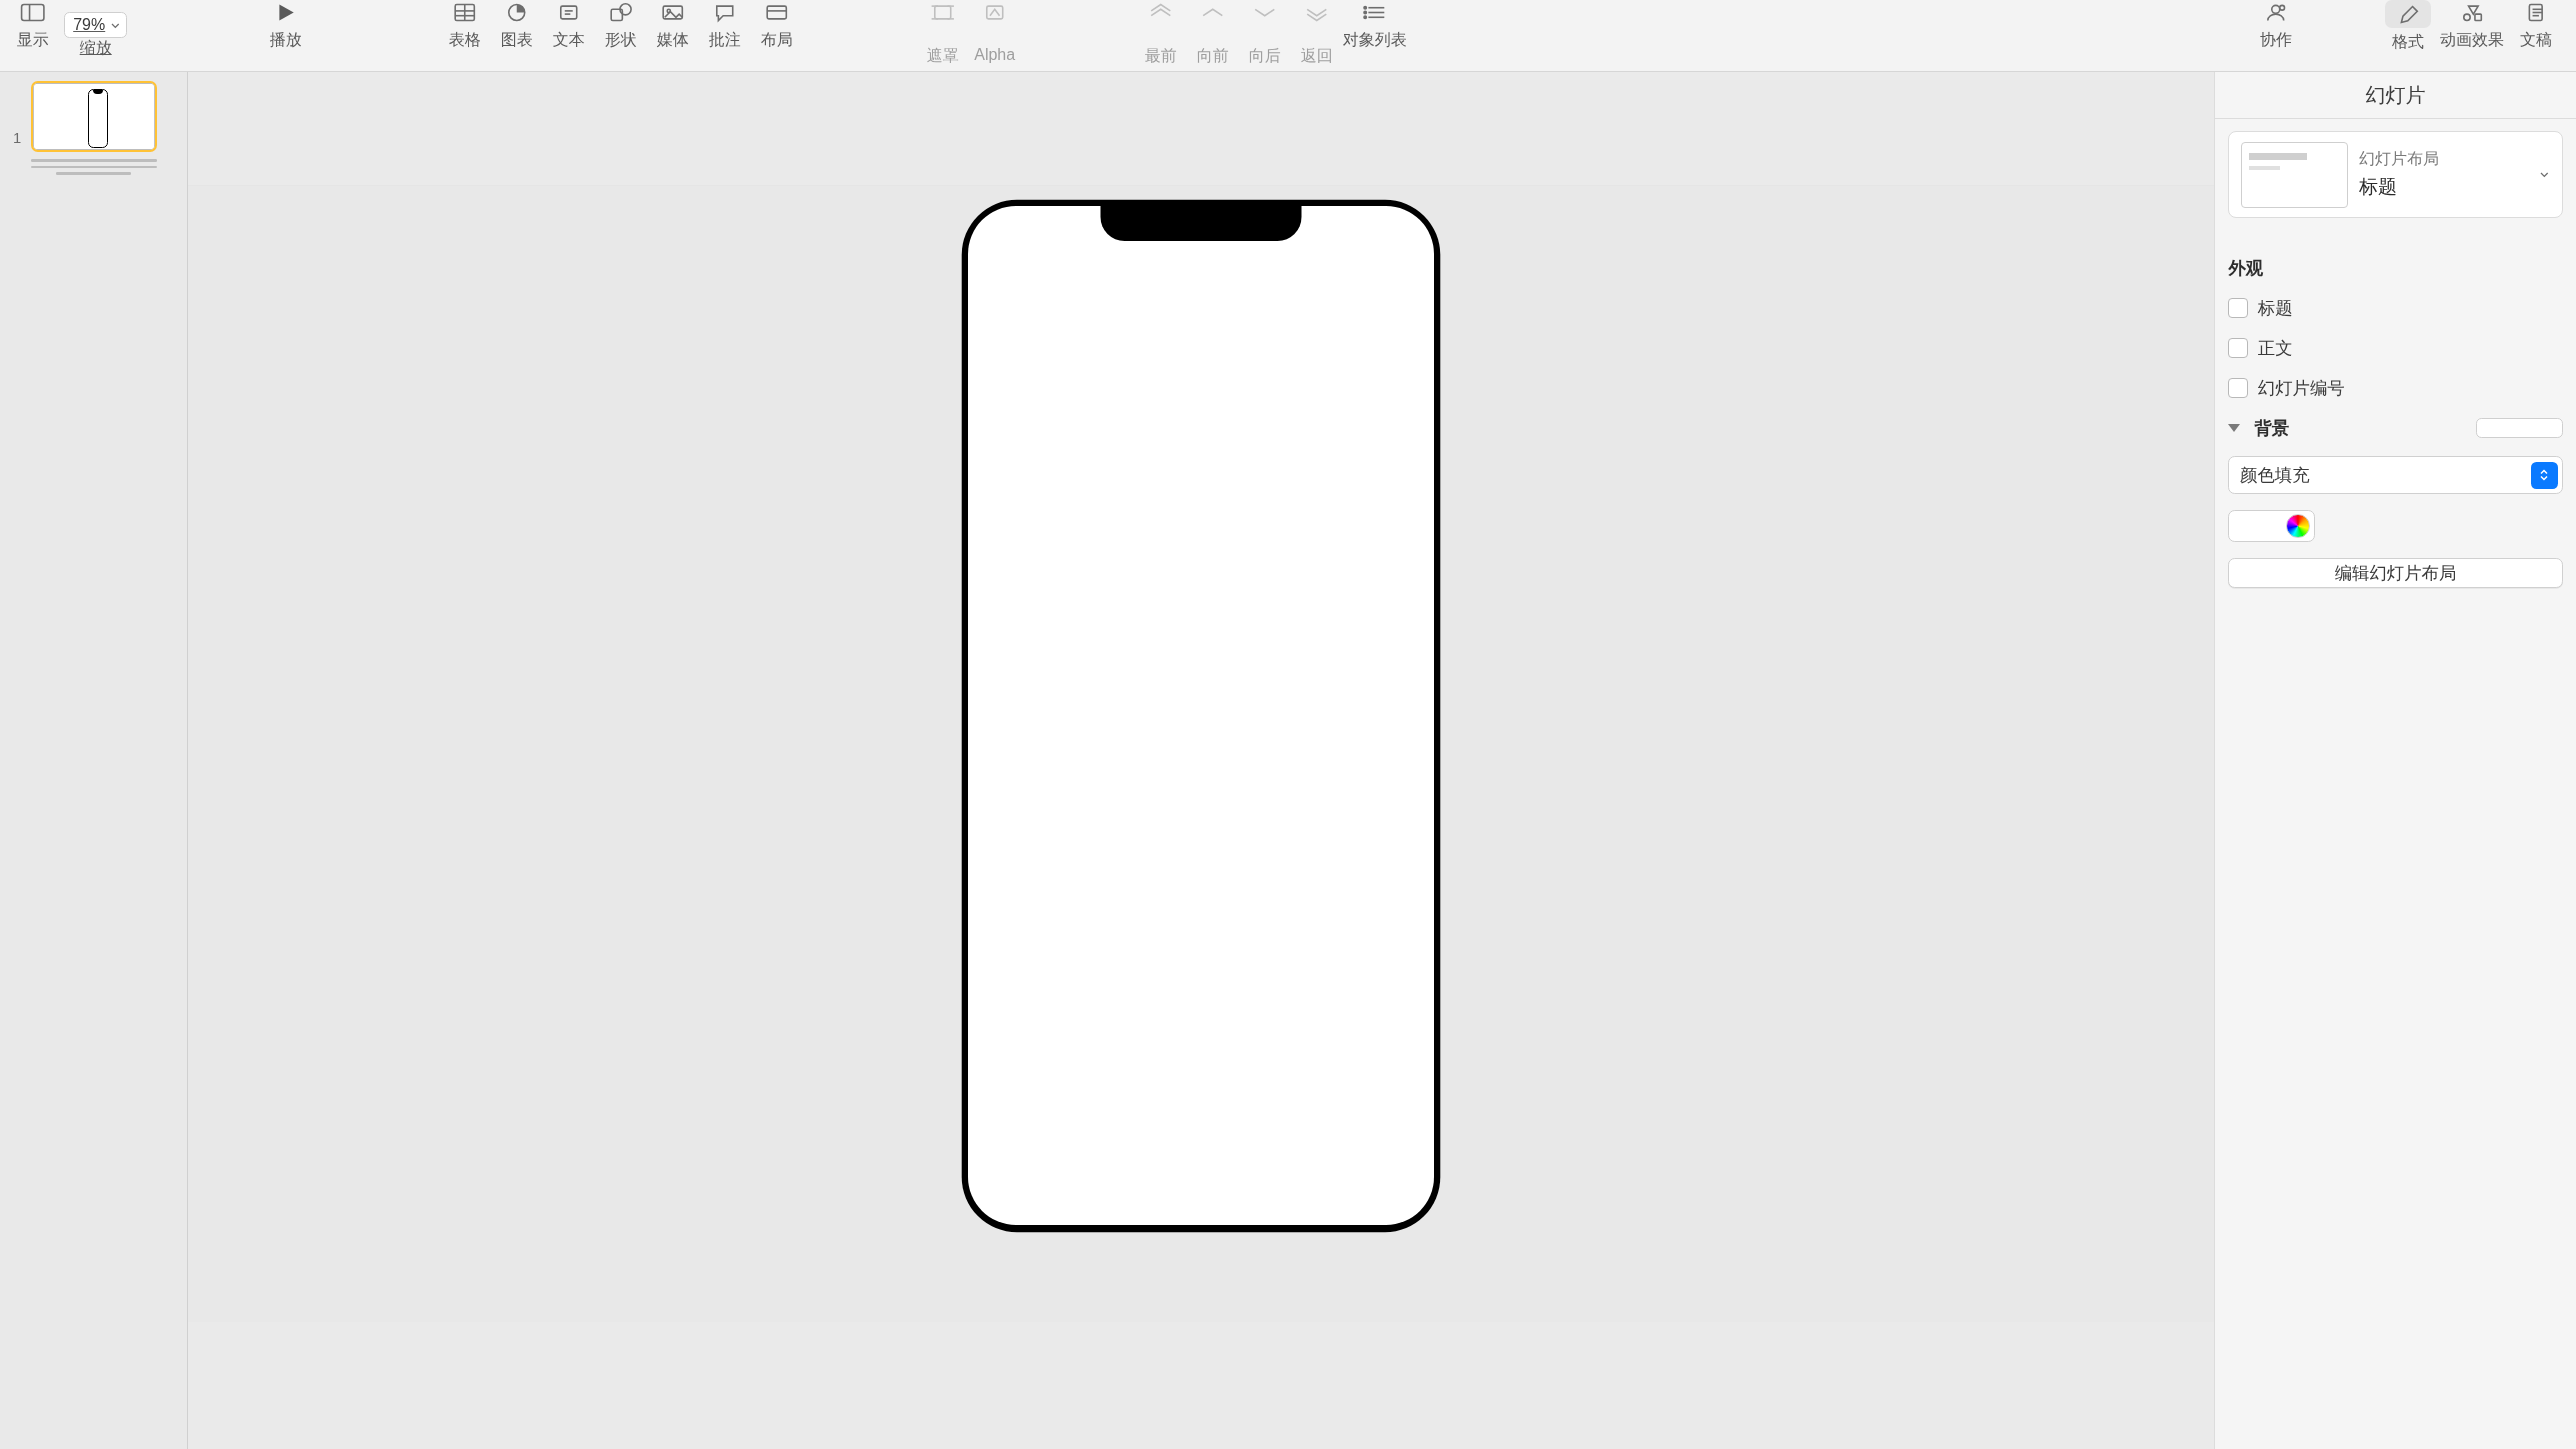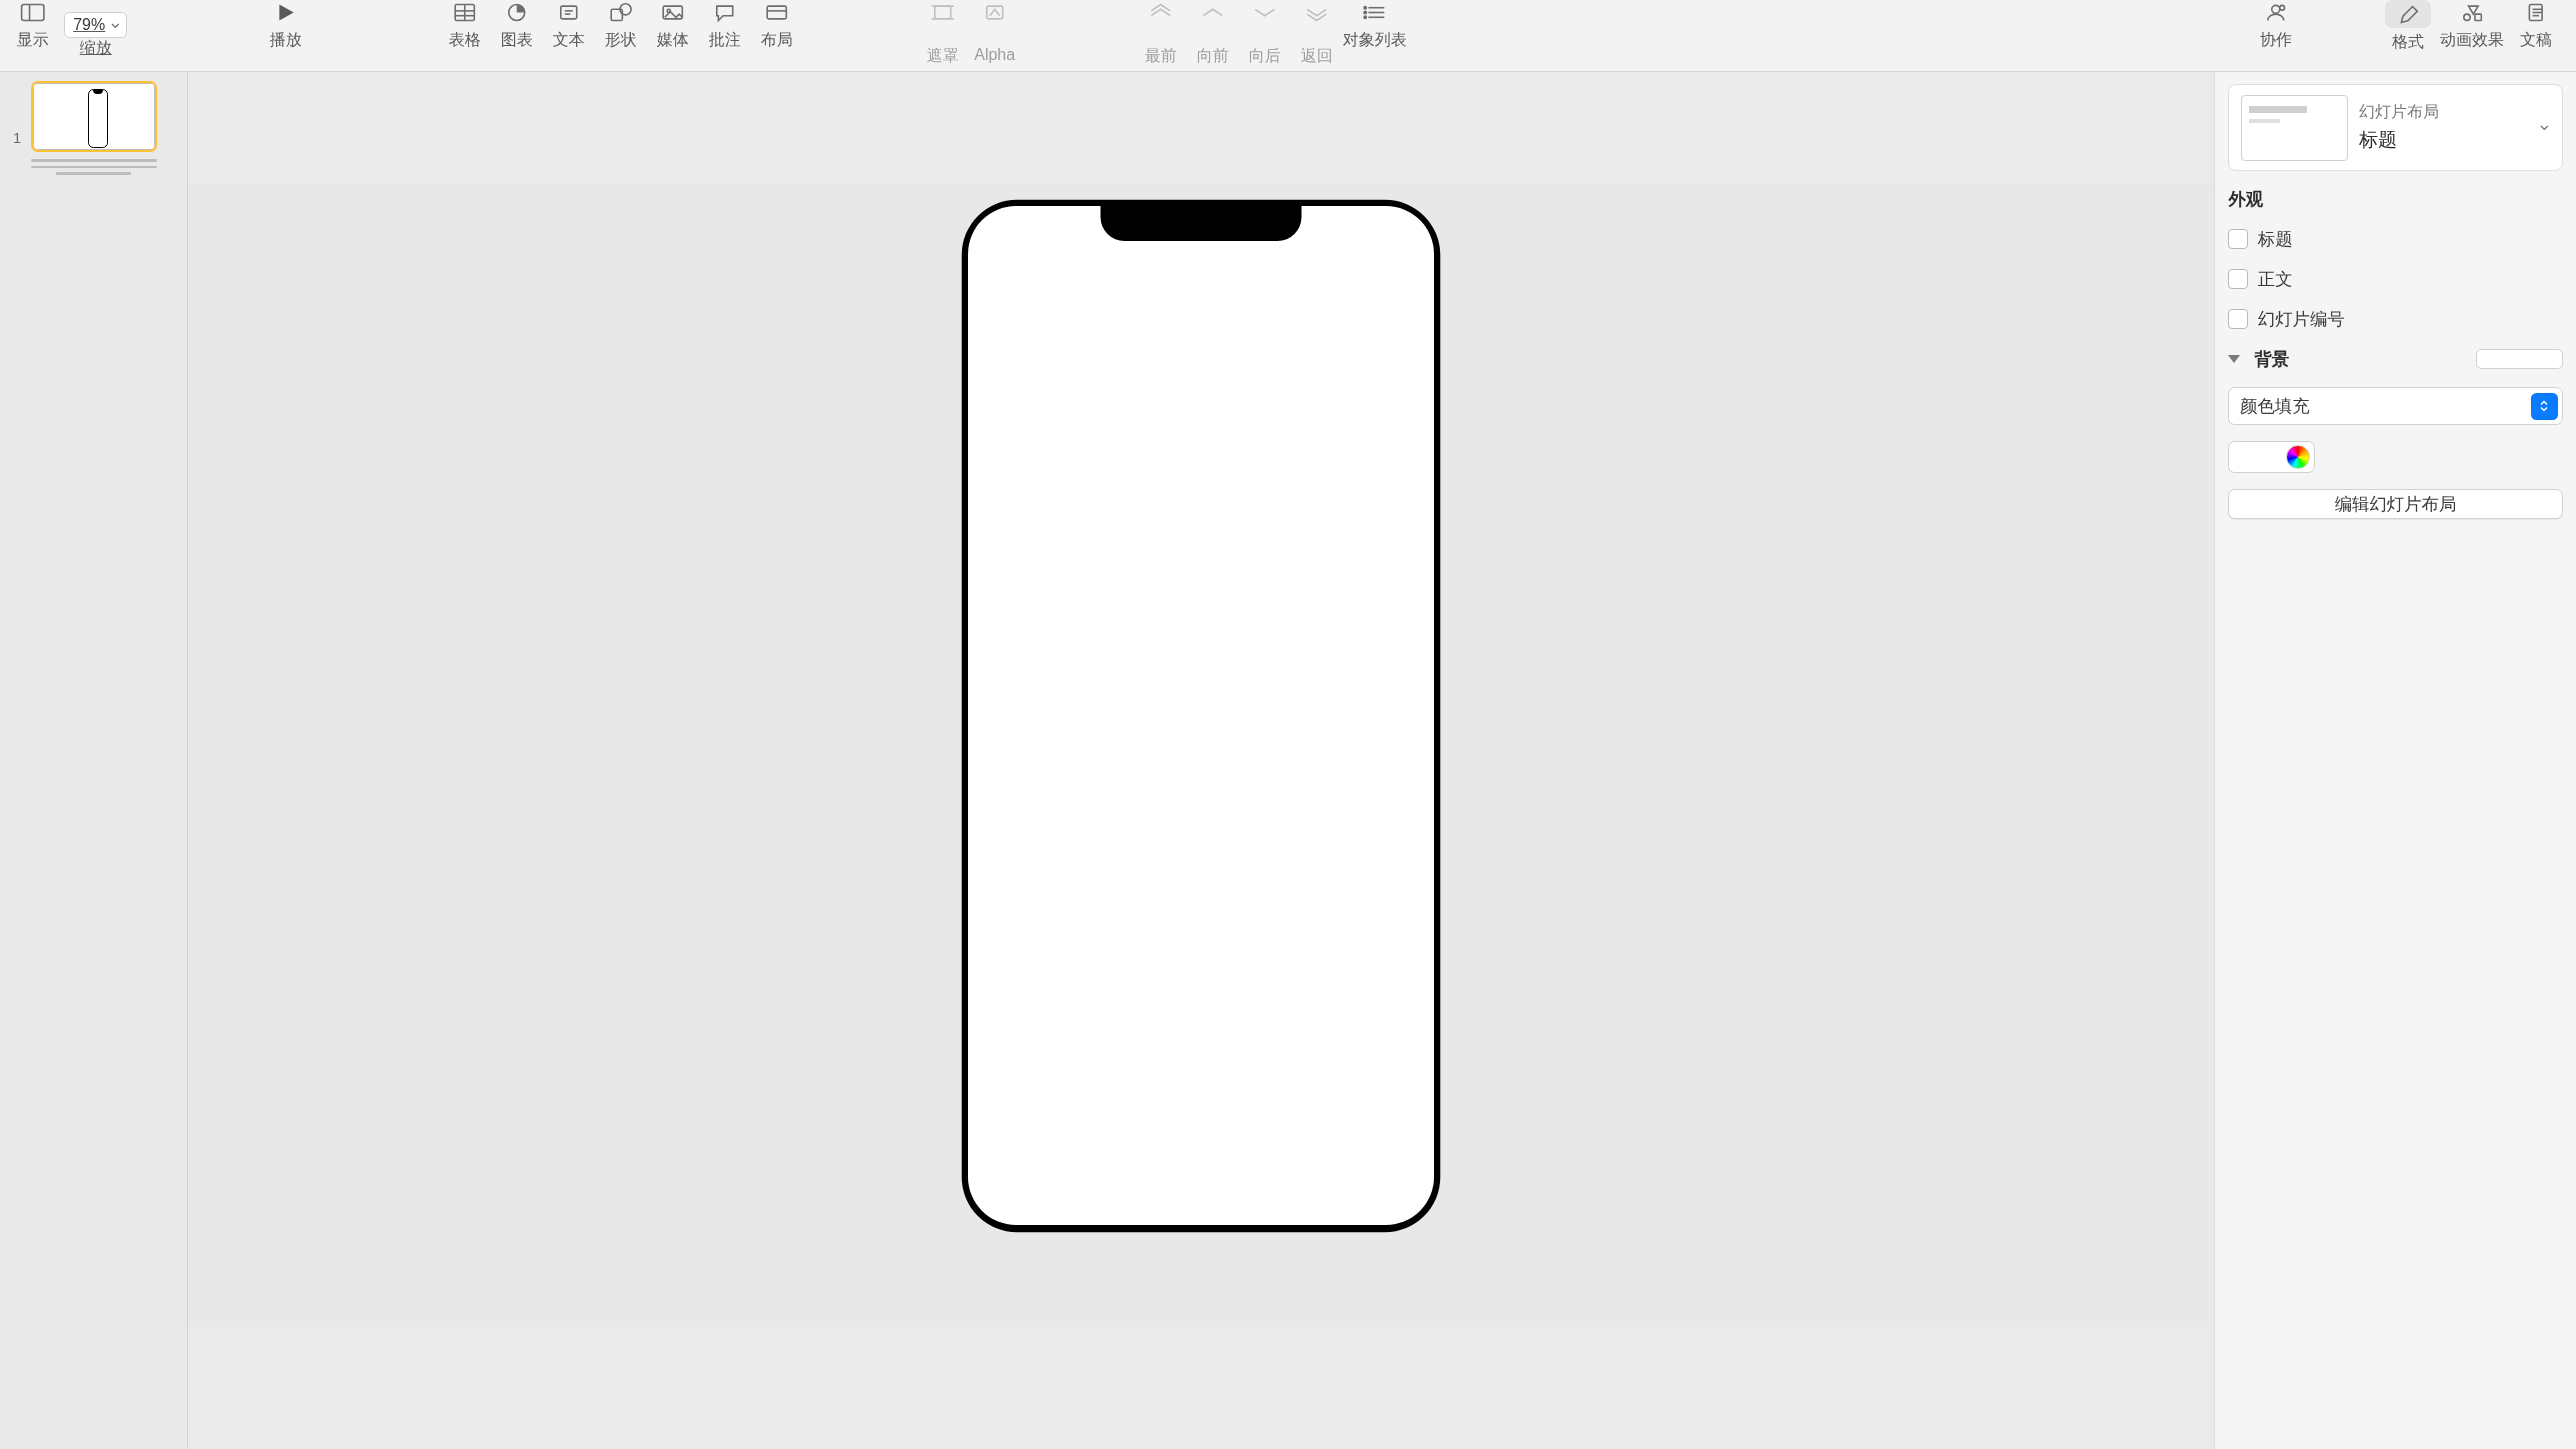--- a/index.html
+++ b/index.html
@@ -199,21 +199,21 @@
   }
   .layout-thumb::before {
     content: ""; position: absolute; left: 6.7px; right: 67px; top: 23px; height: 4px;
     background: #e0e0e0;
   }
   .layout-text { display: flex; flex-direction: column; gap: 4px; flex:1; }
   .layout-text .small { font-size: 16px; color: #7a7a7a; }
   .layout-text .big { font-size: 19px; color: #2a2a2a; }
   .layout-card svg.chev-down { margin-left: auto; }
 
-  .section-label { font-size: 17.4px; color: #2e2e2e; font-weight: 600; }
+  .section-label { font-size: 17.4px; color: #2e2e2e; font-weight: 600; margin-top: 22px; }
   .check-row { display: flex; align-items: center; gap: 9.4px; font-size: 17.4px; color: #3a3a3a; }
   .checkbox {
     width: 20px; height: 20px; border: 1.3px solid #b8b8b8; border-radius: 4px;
     background: #fff;
   }
 
   .bg-header { display: flex; align-items: center; gap: 6.7px; justify-content: space-between; }
   .bg-header-left { display: flex; align-items: center; gap: 14px; }
   .disclosure-tri {
     width: 0; height: 0;
@@ -526,20 +526,21 @@
     <div class="canvas">
       <div class="slide-paper">
         <div class="screen"></div>
         <div class="notch"></div>
       </div>
     </div>
     <div class="canvas-bottom-gap"></div>
   </div>
 
   <div class="inspector">
+    <div class="insp-title">幻灯片</div>
     <div class="insp-body">
 
       <div class="layout-card">
         <div class="layout-thumb"></div>
         <div class="layout-text">
           <span class="small">幻灯片布局</span>
           <span class="big">标题</span>
         </div>
         <svg class="chev-down" viewBox="0 0 16 16">
             <polyline points="3 6 8 11 13 6"></polyline>

